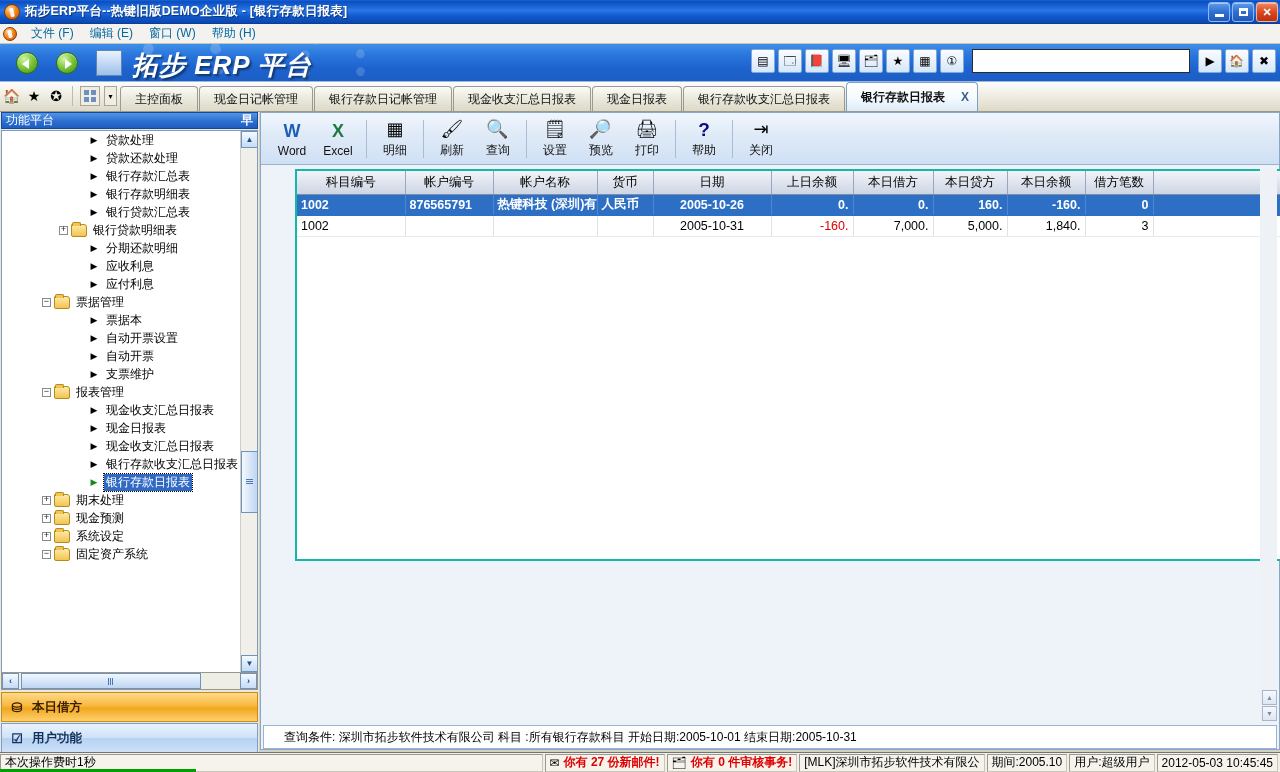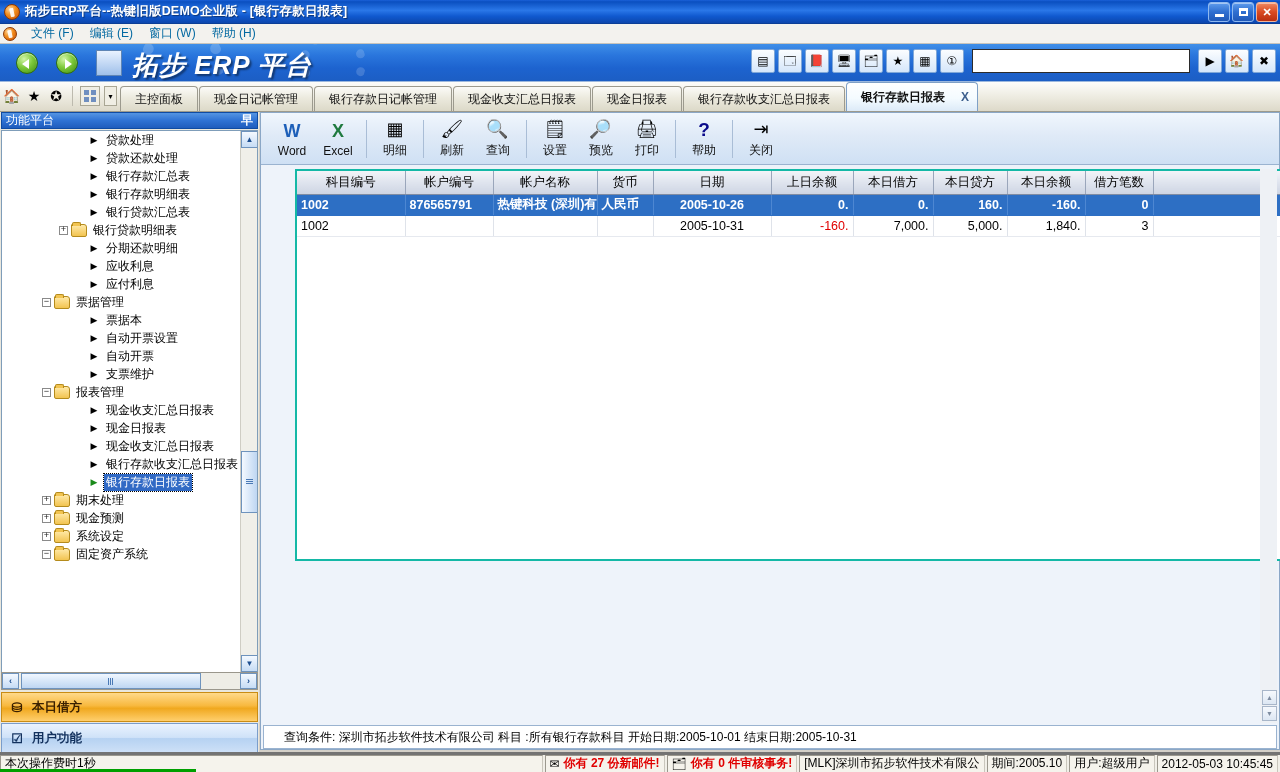--- a/index.html
+++ b/index.html
@@ -299,21 +299,21 @@
   }
   .querybar {
     position: absolute; left: 2px; top: 612px; width: 1014px; height: 24px;
     background: #fff; border: 1px solid #9ab3d0;
     display: flex; align-items: center; padding-left: 20px; font-size: 12px; color: #000;
   }
 
   
   .statusbar {
     position: absolute; left: 0; top: 752px; width: 1280px; height: 20px;
-    background: #f1efe8; border-top: 3px solid #737373;
+    background: #f1efe8; border-top: 1px solid #737373;
     display: flex; align-items: center; font-size: 12px;
   }
   .sb-cell {
     height: 18px; display: flex; align-items: center; gap: 4px;
     border: 1px solid #c9c6bc; border-top-color: #9b988e; border-left-color: #9b988e;
     margin-right: 2px; padding: 0 4px; white-space: nowrap; background: #f5f3ec;
   }
   .sb-grow { flex: 1; }
   .sb-red { color: #e00000; font-weight: bold; }
   .sb-progress { position: absolute; left: 0; bottom: 0; height: 3px; width: 196px; background: #00a000; }

